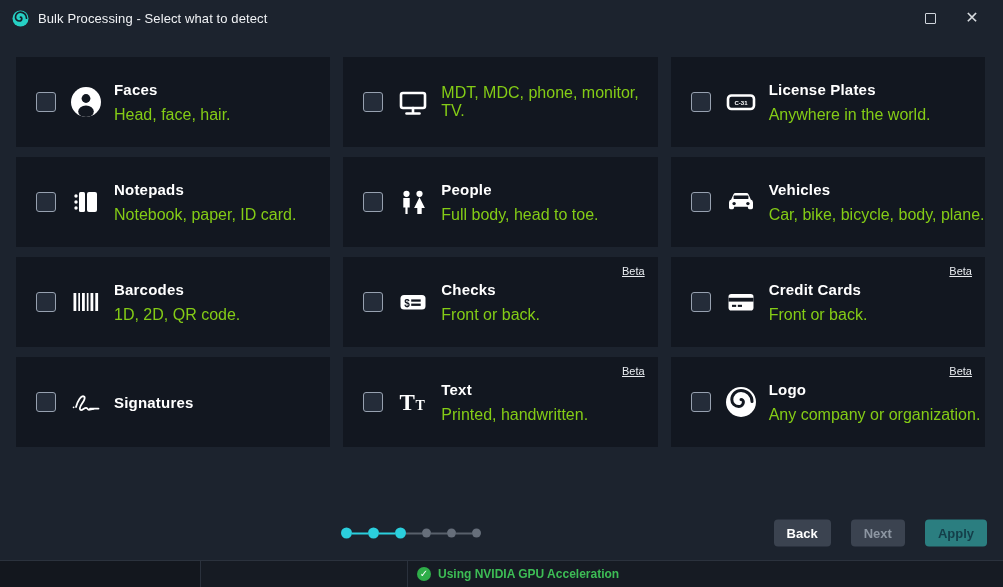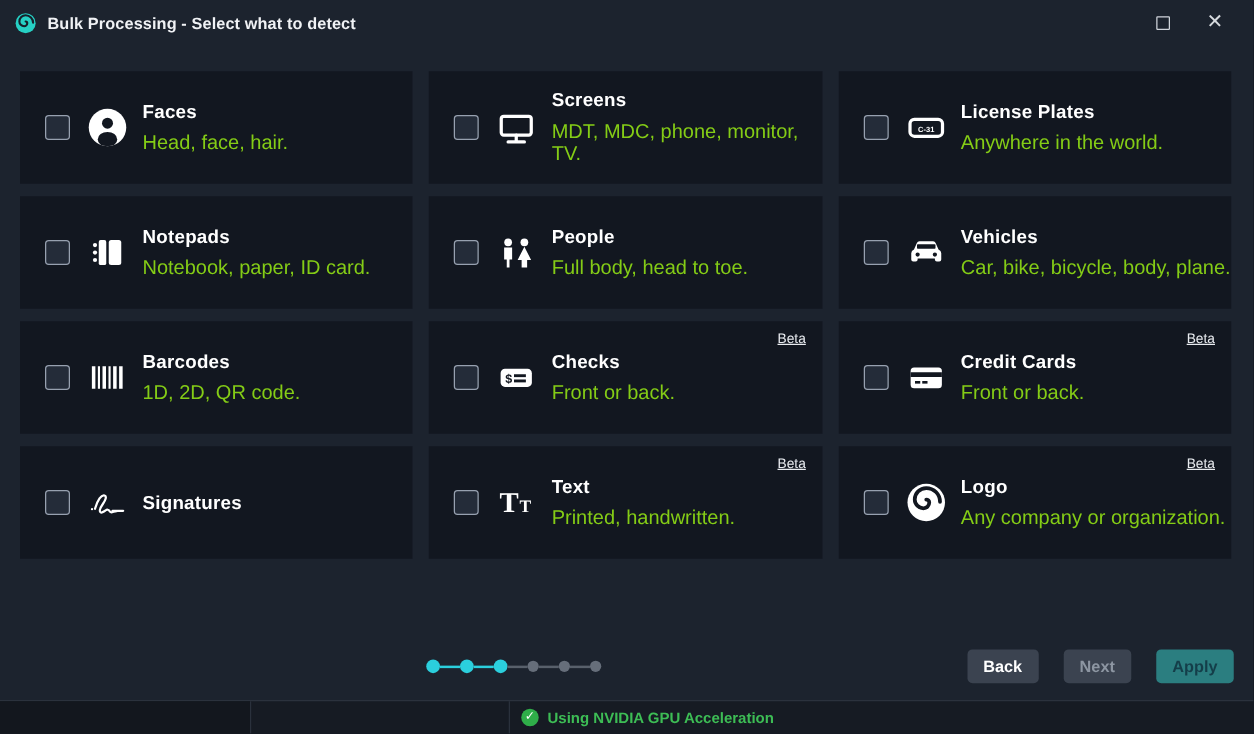--- a/index.html
+++ b/index.html
@@ -8,21 +8,20 @@
     position:relative;width:1003px;height:587px;overflow:hidden;
     background:var(--content-bg,#1c232e);
     font-family:"Liberation Sans","DejaVu Sans",sans-serif;
     color:#f2f4f6;
   }
   
   .titlebar{
     position:absolute;top:0;left:0;right:0;height:36px;
     display:flex;align-items:center;padding:13px 10px;
     background:var(--content-bg,#1c232e);
-    font-weight:bold;
   }
   .app-logo{width:17px;height:17px;margin:0 9px 0 2px;flex:0 0 auto;}
   .titlebar-title{font-size:13px;color:#f0f2f5;letter-spacing:.1px;}
   .titlebar-spacer{flex:1;}
   .win-btn{width:42px;height:30px;display:flex;align-items:center;justify-content:center;cursor:default;}
   .max-glyph{width:11px;height:11px;border:1.4px solid #cfd4db;border-radius:1px;}
   .close-glyph{font-size:16px;line-height:1;color:#d6dade;}
   
   .grid{
     position:absolute;top:57px;left:0;right:0;
@@ -136,21 +135,20 @@
       <div class="card">
       <span class="checkbox"></span>
       <span class="card-icon">
           <svg viewBox="0 0 34 34" width="34" height="34" fill="none" stroke="#fff" stroke-width="2.6">
             <rect x="5" y="8" width="24" height="15" rx="2"></rect>
             <path d="M17 23 v4.5" stroke-linecap="round"></path>
             <path d="M10.5 28.5 h13" stroke-linecap="round"></path>
           </svg>
         </span>
       <span class="card-body">
-        <span class="card-title">Screens</span>
         <span class="card-sub">MDT, MDC, phone, monitor, TV.</span>
       </span>
 
     </div>
       <div class="card">
       <span class="checkbox"></span>
       <span class="card-icon">
           <svg viewBox="0 0 34 34" width="34" height="34">
             <rect x="4" y="10.5" width="26" height="13.5" rx="3.5" fill="none" stroke="#fff" stroke-width="2.6"></rect>
             <text x="17" y="20.3" font-size="6" font-weight="bold" fill="#fff" text-anchor="middle" font-family="Liberation Sans,sans-serif">C-31</text>

